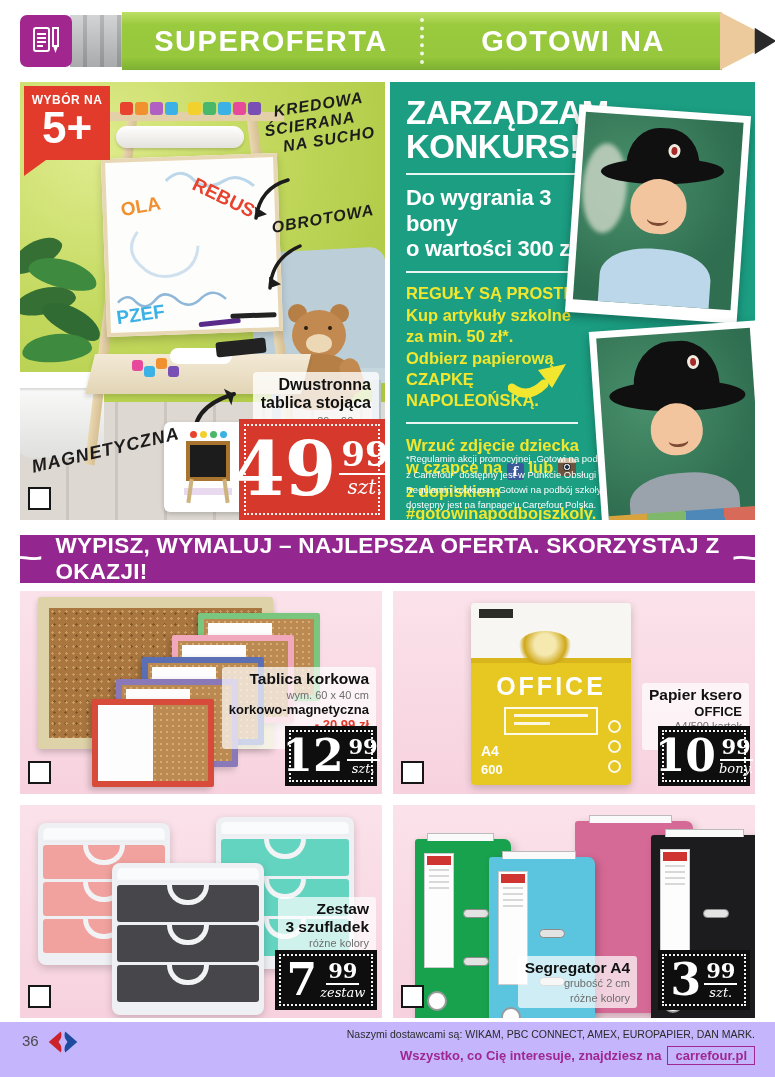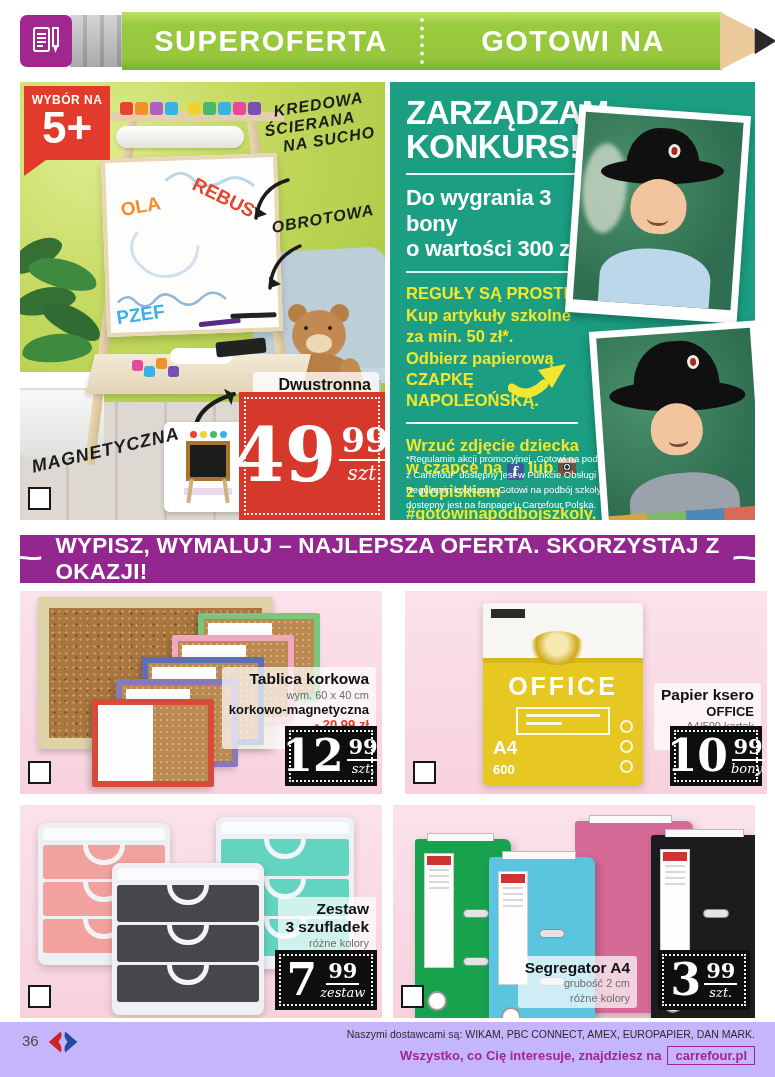--- a/index.html
+++ b/index.html
@@ -75,21 +75,21 @@
   .tag { position:absolute; color:#fff; z-index:7; }
   .tag-inner { width:100%; height:100%; border:2px dotted rgba(255,255,255,.95); display:flex; align-items:center; justify-content:center; }
   .tag.red { background:#d6382b; }
   .tag.black { background:#0e0e0e; }
   .tag.red .tag-inner { margin:0; border-width:2px; }
   .price { display:flex; align-items:flex-start; font-family:"DejaVu Serif", serif; }
   .p-int { font-weight:bold; }
   .p-col { display:flex; flex-direction:column; align-items:center; margin-left:3px; }
   .p-cents { font-weight:bold; line-height:1; border-bottom:2px solid #fff; padding:0 2px 2px; }
   .p-unit { font-style:italic; }
-  .tag-49 { right:0; bottom:0; width:146px; height:128px; padding:5px;margin-left:42px; }
+  .tag-49 { right:0; bottom:0; width:146px; height:101px; padding:5px;margin-left:42px; }
   .tag-49 .p-int { font-size:74px; line-height:.88; }
   .tag-49 .p-cents { font-size:34px; }
   .tag-49 .p-unit { font-size:20px; }
   .tag-sm { width:92px; height:60px; padding:4px; }
   .tag-sm .p-int { font-size:44px; line-height:.9; }
   .tag-sm .p-cents { font-size:21px; }
   .tag-sm .p-unit { font-size:13px; }
   .chk { position:absolute; left:8px; bottom:10px; width:23px; height:23px; background:#fff; border:2px solid #161616; z-index:8; }
 
   
@@ -119,21 +119,21 @@
   .shirt { position:absolute; border-radius:45% 45% 0 0; }
   .c-arrow { position:absolute; left:118px; top:272px; z-index:5; }
 
   
   .banner { position:absolute; left:20px; top:535px; width:735px; height:48px; background:#93278f; color:#fff; display:flex; align-items:center; justify-content:center; gap:22px; font-weight:bold; font-size:22.5px; letter-spacing:.3px; }
   .wave { display:inline-block; transform:scaleX(2.6) scaleY(1.2); font-weight:bold; }
 
   
   .quad { position:absolute; overflow:hidden; background:linear-gradient(180deg,#fbe2ea 0%,#f7d2de 100%); }
   .q1 { left:20px; top:591px; width:362px; height:203px; }
-  .q2 { left:393px; top:591px; width:362px; height:203px;margin-left:12px; }
+  .q2 { left:393px; top:591px; width:362px; height:203px; }
   .q3 { left:20px; top:805px; width:362px; height:213px; }
   .q4 { left:393px; top:805px; width:362px; height:213px; }
   .q-label { position:absolute; text-align:right; z-index:6; background:rgba(255,255,255,.7); padding:3px 7px; border-radius:3px; }
   .q-name { font-size:15.5px; font-weight:bold; color:#111; line-height:1.15; }
   .q-spec { font-size:11px; color:#6d6d6d; line-height:1.3; }
   .q-bold { font-size:13px; font-weight:bold; color:#111; }
   .q-red { font-size:13px; font-weight:bold; color:#e0392b; }
   .q-tag { right:5px; bottom:8px; }
   
   .corkbig { position:absolute; left:18px; top:6px; width:235px; height:152px; border:11px solid #ded2a8; border-radius:3px;
@@ -144,21 +144,21 @@
   .mb-strip::before { left:4px; top:4px; width:58%; height:30%; }
   .mb-half::before { left:0; top:0; width:50%; height:100%; }
   
   .ream { position:absolute; left:78px; top:12px; width:160px; height:182px; border-radius:4px; overflow:hidden; box-shadow:0 3px 8px rgba(0,0,0,.2);
     background:linear-gradient(180deg,#f7f6f2 0 30%, #d9b51c 30% 33%, #e7c721 33% 100%); }
   .oil { position:absolute; left:46px; top:28px; width:56px; height:34px; border-radius:50%; background:radial-gradient(circle at 50% 40%, #f5e9b0 0 30%, #cfa81a 60%, transparent 75%); }
   .chipbar { position:absolute; left:8px; top:6px; width:34px; height:9px; background:#2b2b28; }
   .office-txt { position:absolute; left:0; top:38%; width:100%; text-align:center; color:#fff; font-weight:bold; font-size:25px; letter-spacing:3px; }
   .wlabel { position:absolute; left:33px; top:57%; width:94px; height:28px; border:2px solid rgba(255,255,255,.9); }
   .wlabel i { display:block; height:3px; background:rgba(255,255,255,.85); margin:5px 8px 0; }
-  .ream-a4 { position:absolute; left:10px; bottom:26px; color:#fff; font-weight:bold; font-size:19px; }
+  .ream-a4 { position:absolute; left:10px; bottom:26px; color:#fff; font-weight:bold; font-size:14px; }
   .ream-500 { position:absolute; left:10px; bottom:8px; color:#fff; font-weight:bold; font-size:13px; }
   .ream-ic { position:absolute; right:10px; width:13px; height:13px; border:2px solid rgba(255,255,255,.9); border-radius:50%; }
   
   .unit { position:absolute; background:#eef0f3; border-radius:8px; padding:5px; box-shadow:0 3px 8px rgba(0,0,0,.18); }
   .unit .lid { height:14px; background:#fafbfc; border-radius:5px 5px 1px 1px; margin-bottom:3px; box-shadow:inset 0 -2px 2px rgba(0,0,0,.06); }
   .unit .drw { position:relative; border-radius:3px; margin-top:3px; }
   .unit .drw::after { content:""; position:absolute; top:0; left:50%; transform:translateX(-50%); width:32px; height:15px; border:5px solid #f2f3f5; border-top:none; border-radius:0 0 22px 22px; }
   
   .binder { position:absolute; border-radius:3px 7px 7px 3px; box-shadow:3px 3px 8px rgba(0,0,0,.22); }
   .binder .pg { position:absolute; left:12%; top:-6px; width:70%; height:8px; background:#fafafa; border:1px solid #bbb; border-bottom:none; }

